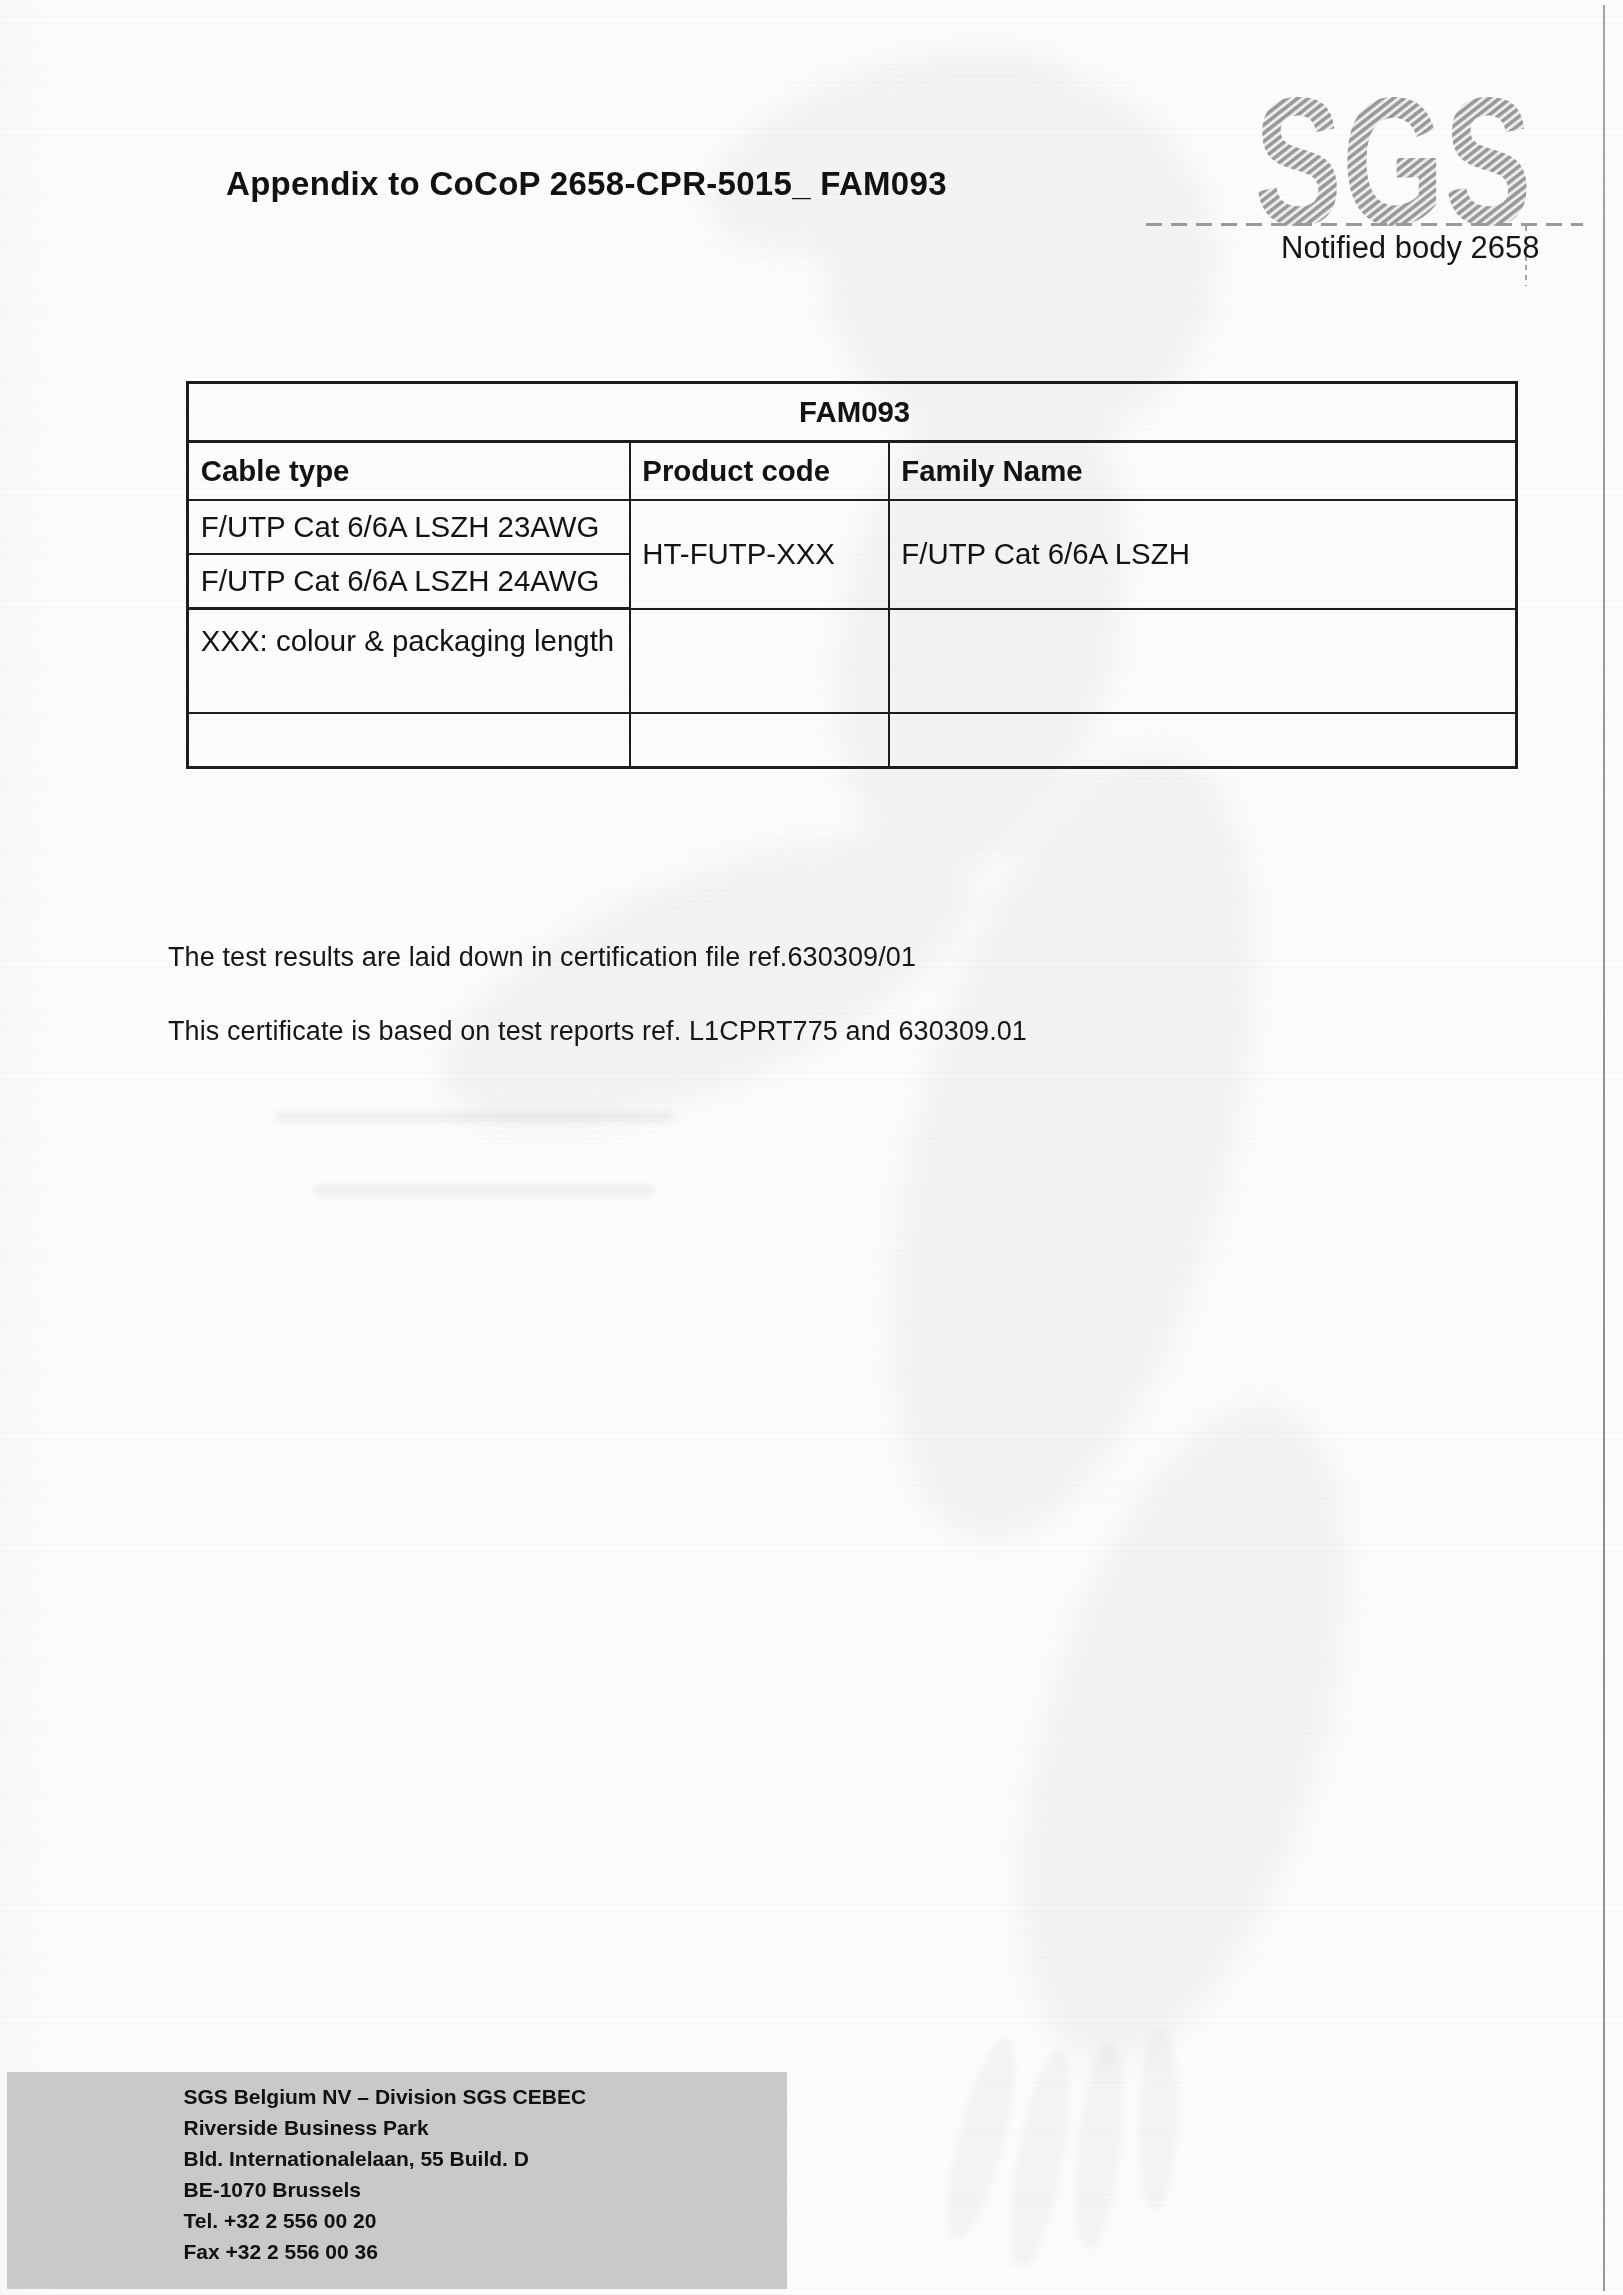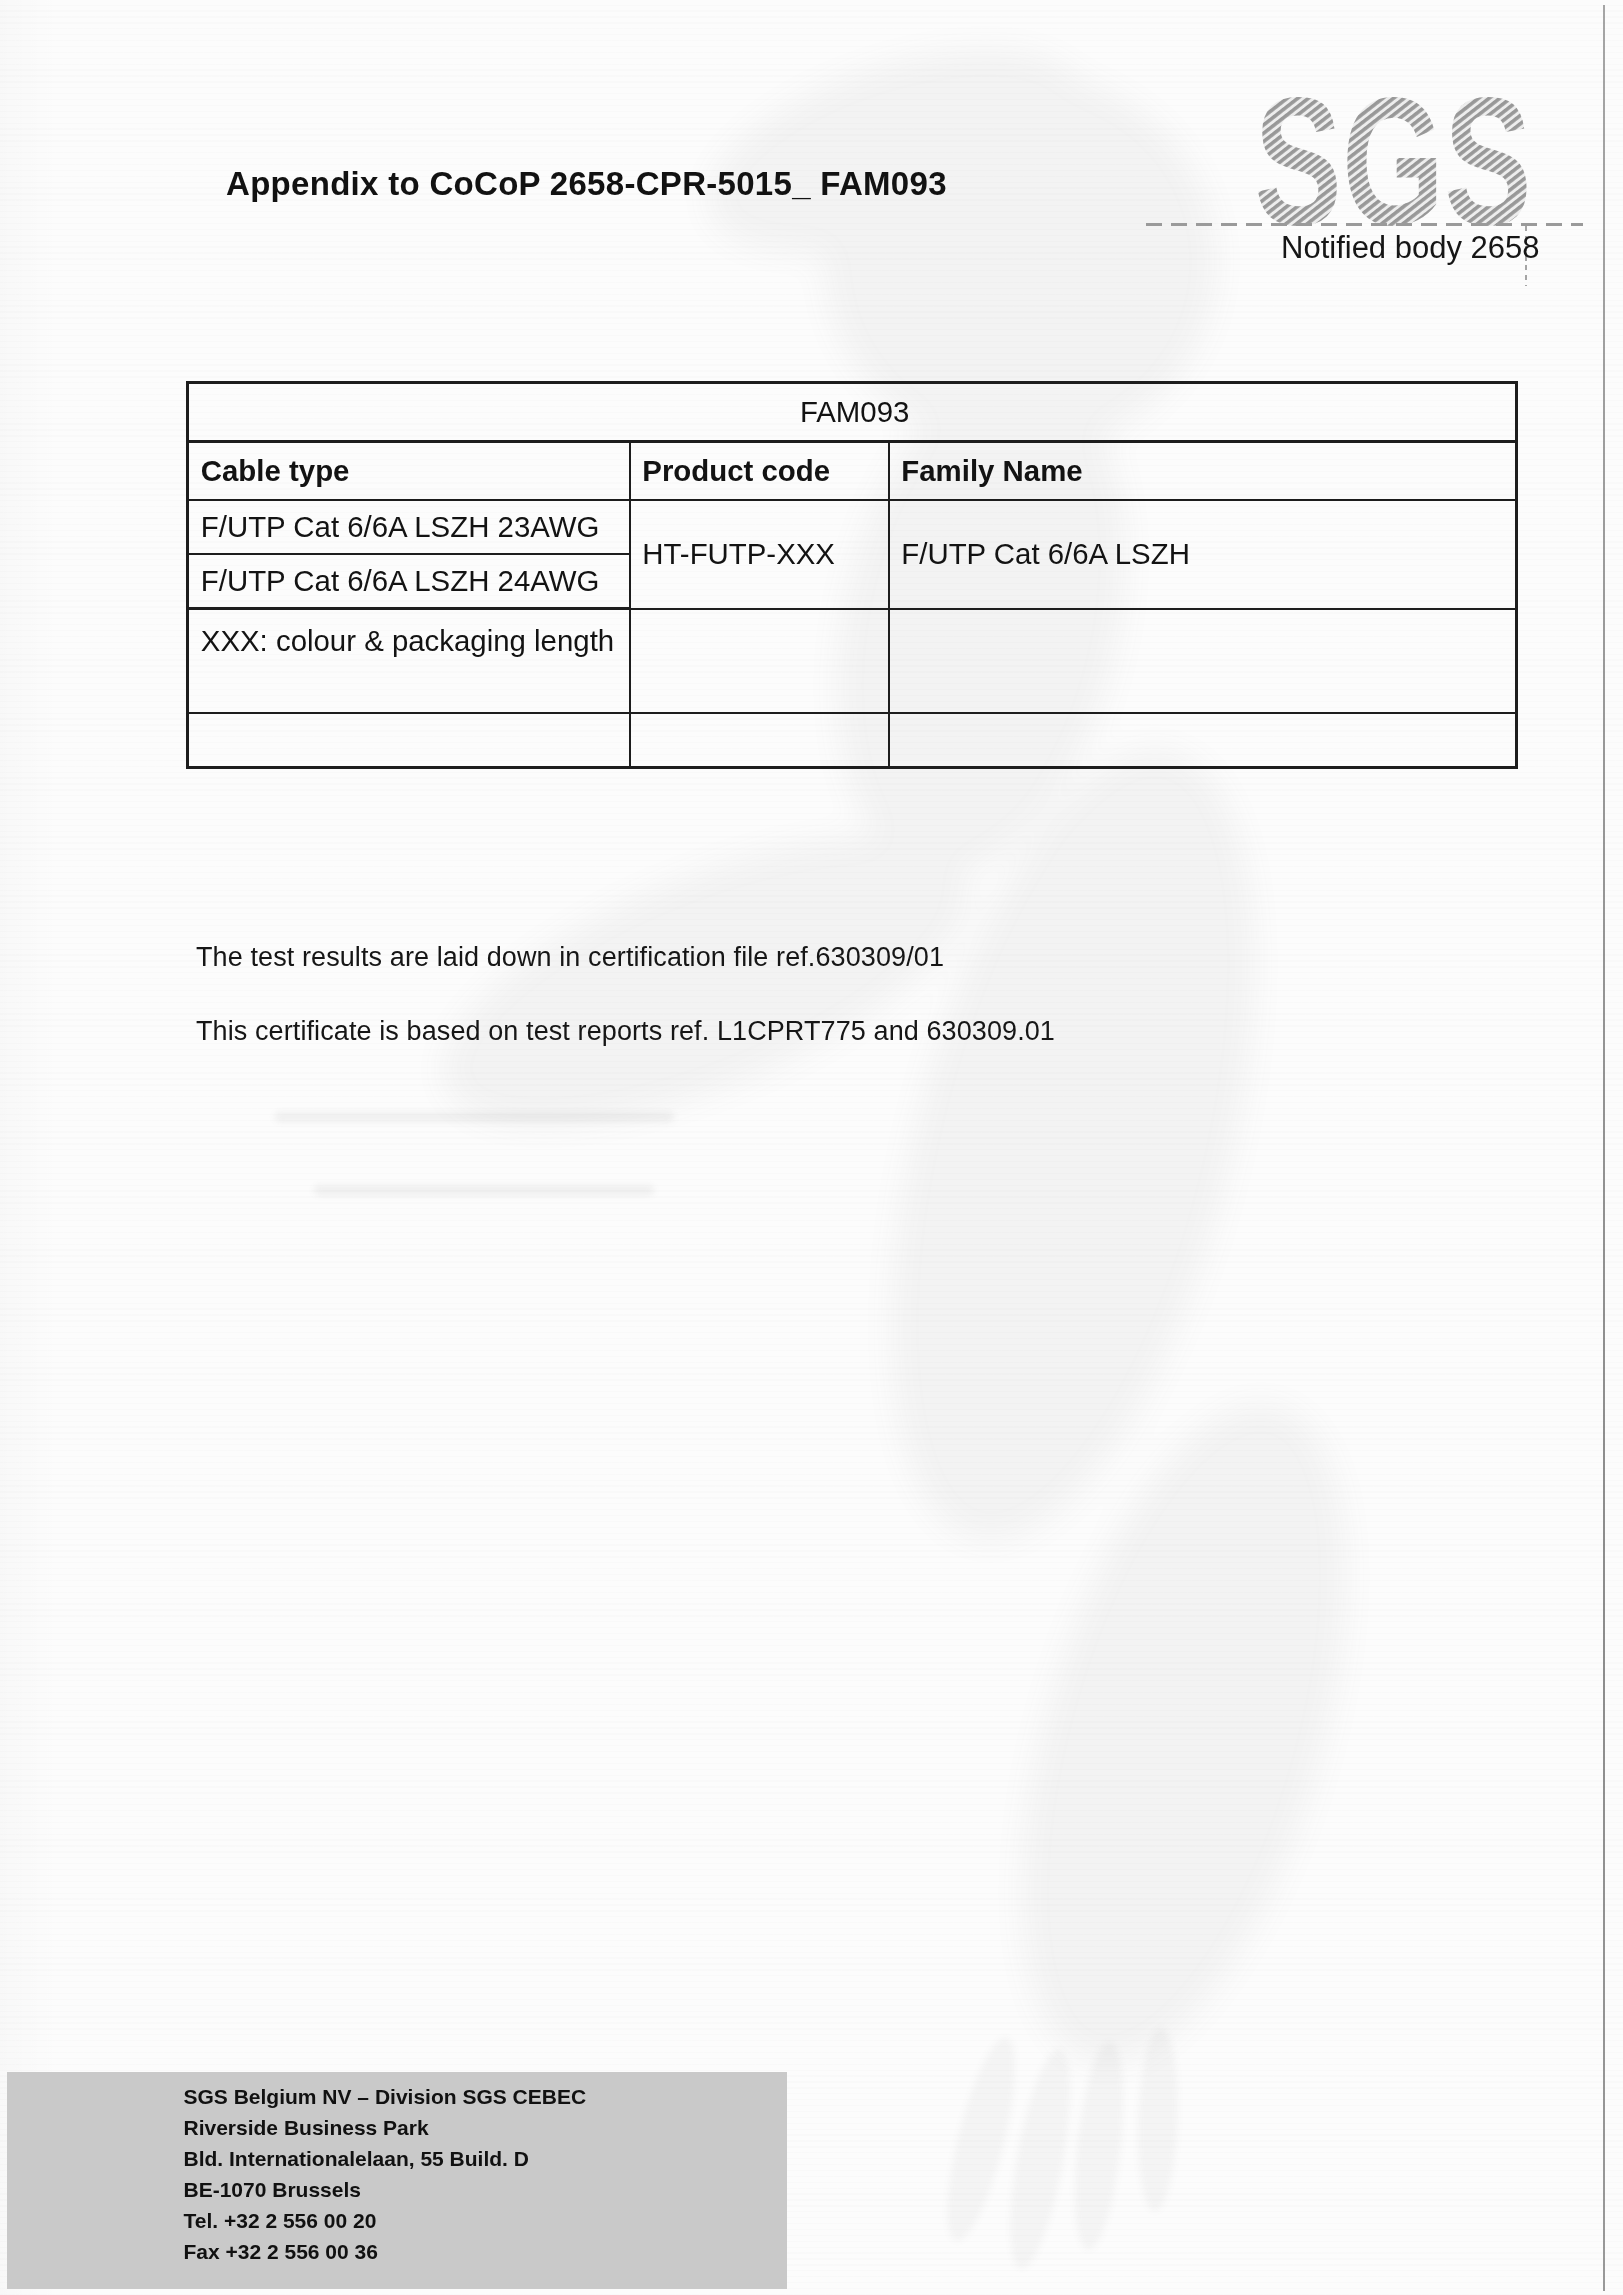--- a/index.html
+++ b/index.html
@@ -46,32 +46,32 @@
     border-collapse:collapse;table-layout:fixed;
     border:3.3px solid #1d1d1d;
   }
   table.fam th, table.fam td{
     border:2.6px solid #1d1d1d;
     font-size:29.4px;color:#131313;
     padding:0 6.5px 0 11.8px;vertical-align:middle;line-height:1.25;
     overflow:hidden;
   }
   tr.fam-title-row th{
-    text-align:center;font-weight:normal;height:56px;border-bottom:3.9px solid #1d1d1d;
+    text-align:center;font-weight:bold;height:56px;border-bottom:3.9px solid #1d1d1d;
   }
   tr.fam-head-row th{
     text-align:left;font-weight:bold;height:56px;
   }
   tr.fam-r1 td{height:52px;font-weight:normal;}
   tr.fam-r2 td{height:52px;font-weight:normal;border-bottom:3.3px solid #1d1d1d;}
   tr.fam-r3 td{height:93px;vertical-align:top;padding-top:9.2px;line-height:1.5;}
   tr.fam-r4 td{height:52px;border-bottom:3.9px solid #1d1d1d;}
 
   .note-line{
-    position:absolute;left:196px;
+    position:absolute;left:168px;
     font-size:27px;color:#161616;white-space:nowrap;letter-spacing:0.1px;
   }
   .note-1{top:942px;}
   .note-2{top:1016px;}
 
   
   .footer-block{
     position:absolute;left:6.5px;top:2072px;width:780px;height:217px;
     background:#c9c9c9;
   }

